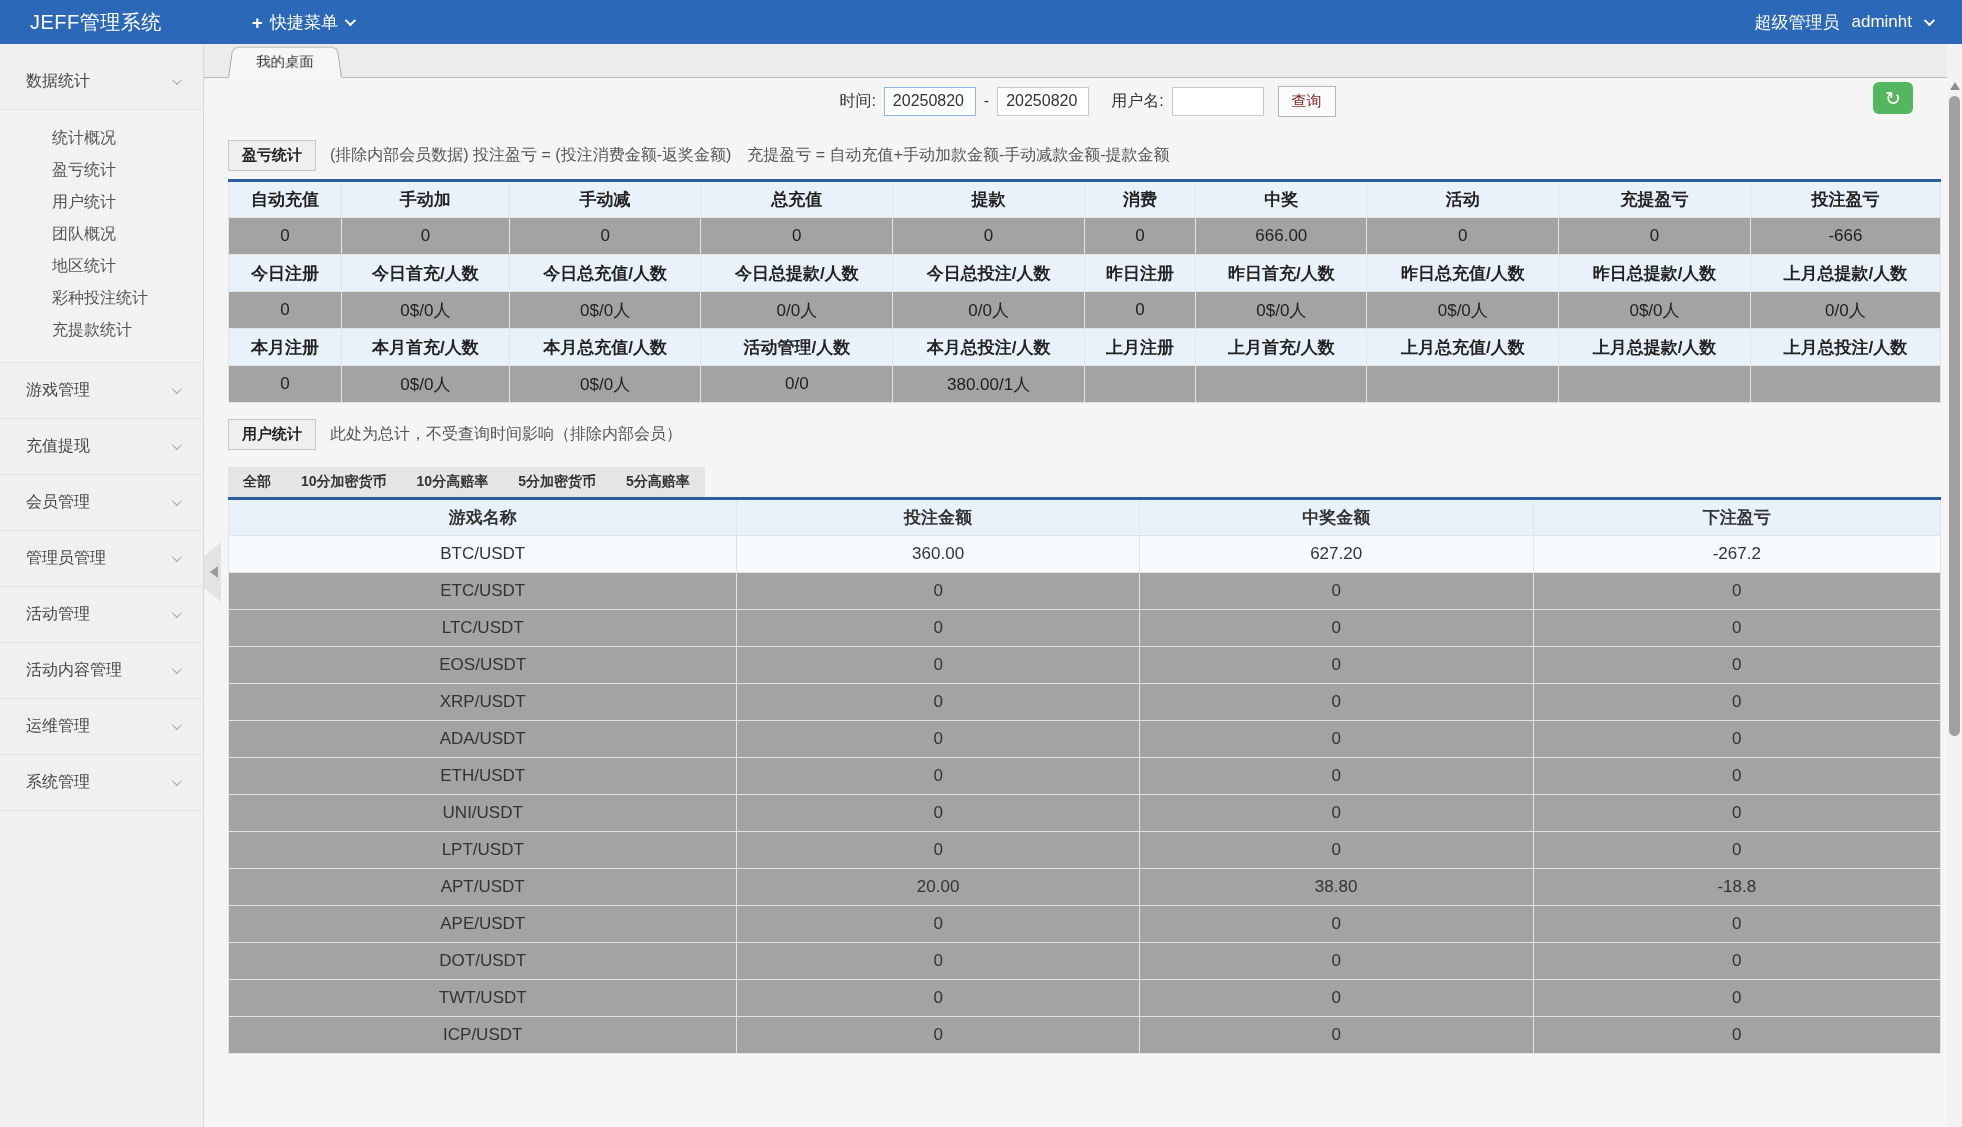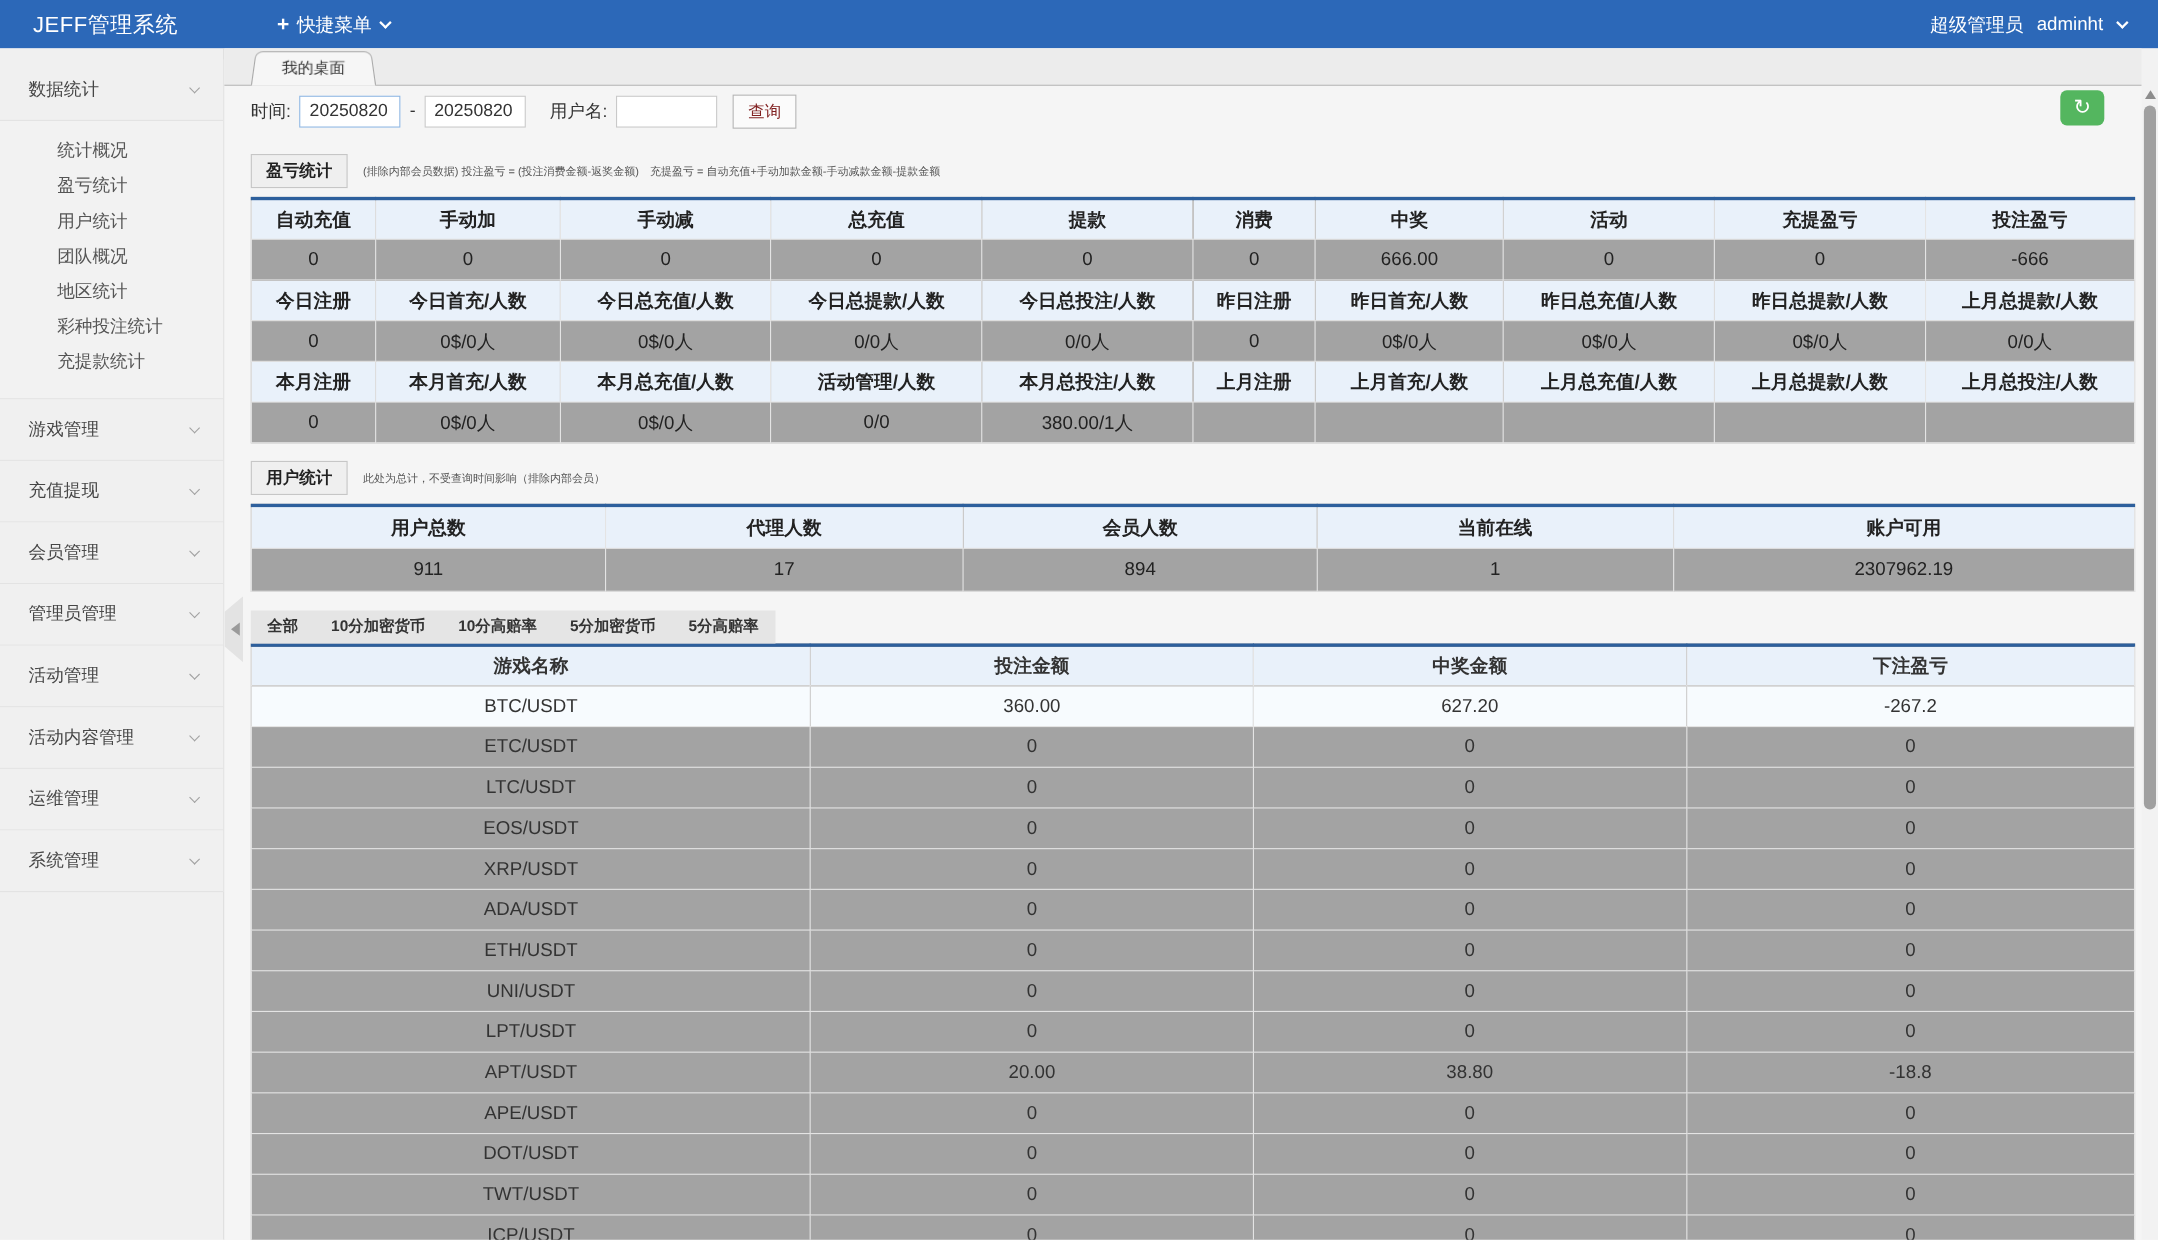--- a/index.html
+++ b/index.html
@@ -32,34 +32,34 @@
 
   
   .content{flex:1;min-width:0;display:flex;flex-direction:column;background:#f5f5f5;position:relative;}
   .tabrow{height:34px;background:#ececec;border-bottom:1px solid #b9b9b9;display:flex;align-items:flex-end;padding-left:24px;flex:none;}
   .tab{height:34px;margin-bottom:-1px;padding:0 26px;display:flex;align-items:center;justify-content:center;
        background:#f6f6f6;border:1px solid #a9a9a9;border-bottom:1px solid #f6f6f6;
        border-radius:7px 7px 0 0;font-size:15px;color:#333;cursor:pointer;
        transform:perspective(14px) rotateX(2deg);transform-origin:bottom;}
   .tab>span{transform:perspective(14px) rotateX(-2deg);}
 
-  .filterrow{height:46px;display:flex;align-items:center;padding-left:24px;gap:8px;position:relative;flex:none;font-size:16px;}
+  .filterrow{height:46px;display:flex;align-items:center;padding-left:24px;gap:8px;position:relative;flex:none;font-size:16px;justify-content:center;}
   .filterrow label{color:#333;}
   .f-input{height:29px;width:92px;border:1px solid #c9c9c9;background:#fff;padding:0 8px;font-size:16px;font-family:inherit;color:#333;}
   .f-input.focus{border-color:#8fb7e3;}
   .dash{color:#333;}
   .uname{margin-left:14px;}
   .query-btn{height:31px;margin-left:6px;padding:0 13px;border:1px solid #b5b5b5;background:#fbfbfb;font-size:15px;font-family:inherit;color:#7f1d1d;cursor:pointer;}
   .refresh-btn{position:absolute;right:34px;top:4px;width:40px;height:32px;background:var(--c-green);border:none;border-radius:6px;color:#fff;font-size:19px;display:flex;align-items:center;justify-content:center;cursor:pointer;}
 
   .body-scroll{padding:0 6px 0 24px;}
 
   .section-head{display:flex;align-items:center;margin-top:16px;}
   .section-label{border:1px solid #c6c6c6;background:#efefef;padding:5px 13px;font-size:15px;font-weight:bold;color:#222;}
-  .section-note{margin-left:14px;font-size:10px;color:#555;}
+  .section-note{margin-left:14px;font-size:16px;color:#555;}
 
   table.stat{width:100%;border-collapse:collapse;background:#a3a3a3;margin-top:8px;border-top:3px solid var(--c-tabletop);table-layout:fixed;}
   table.stat td{border:1px solid #e4e4e4;text-align:center;height:37px;font-size:17px;color:#222;overflow:hidden;white-space:nowrap;}
   table.stat tr.hrow td{background:var(--c-headerbg);font-weight:bold;}
   table.users td{height:39px;}
 
   .gtabs{display:inline-flex;margin-top:17px;background:#e5e5e5;}
   .gtab{padding:6px 15px;font-size:14px;font-weight:bold;color:#333;cursor:pointer;}
   table.games{margin-top:0;}
   table.games td{color:#333;}
@@ -257,45 +257,20 @@
               <td></td>
             </tr>
           </tbody>
         </table>
 
       
       <div class="section-head">
         <span class="section-label">用户统计</span>
         <span class="section-note">此处为总计，不受查询时间影响（排除内部会员）</span>
       </div>
-      <table class="stat users">
-          <colgroup>
-            <col style="width: 18.8%;">
-            <col style="width: 19%;">
-            <col style="width: 18.8%;">
-            <col style="width: 18.9%;">
-            <col style="width: 24.5%;">
-          </colgroup>
-          <tbody>
-            <tr class="hrow">
-              <td>用户总数</td>
-              <td>代理人数</td>
-              <td>会员人数</td>
-              <td>当前在线</td>
-              <td>账户可用</td>
-            </tr>
-            <tr class="vrow">
-              <td>911</td>
-              <td>17</td>
-              <td>894</td>
-              <td>1</td>
-              <td>2307962.19</td>
-            </tr>
-          </tbody>
-        </table>
 
       
       <div class="gtabs">
           <span class="gtab">全部</span>
           <span class="gtab">10分加密货币</span>
           <span class="gtab">10分高赔率</span>
           <span class="gtab">5分加密货币</span>
           <span class="gtab">5分高赔率</span>
         </div>
       <table class="stat games">

